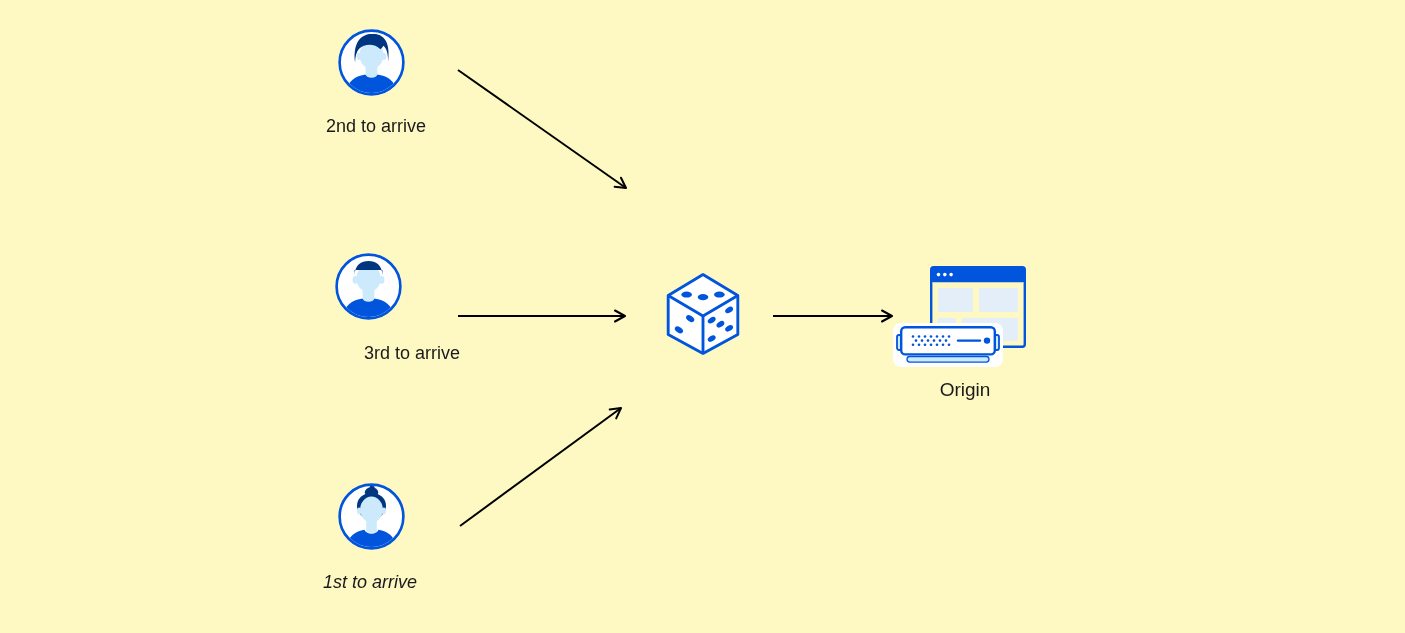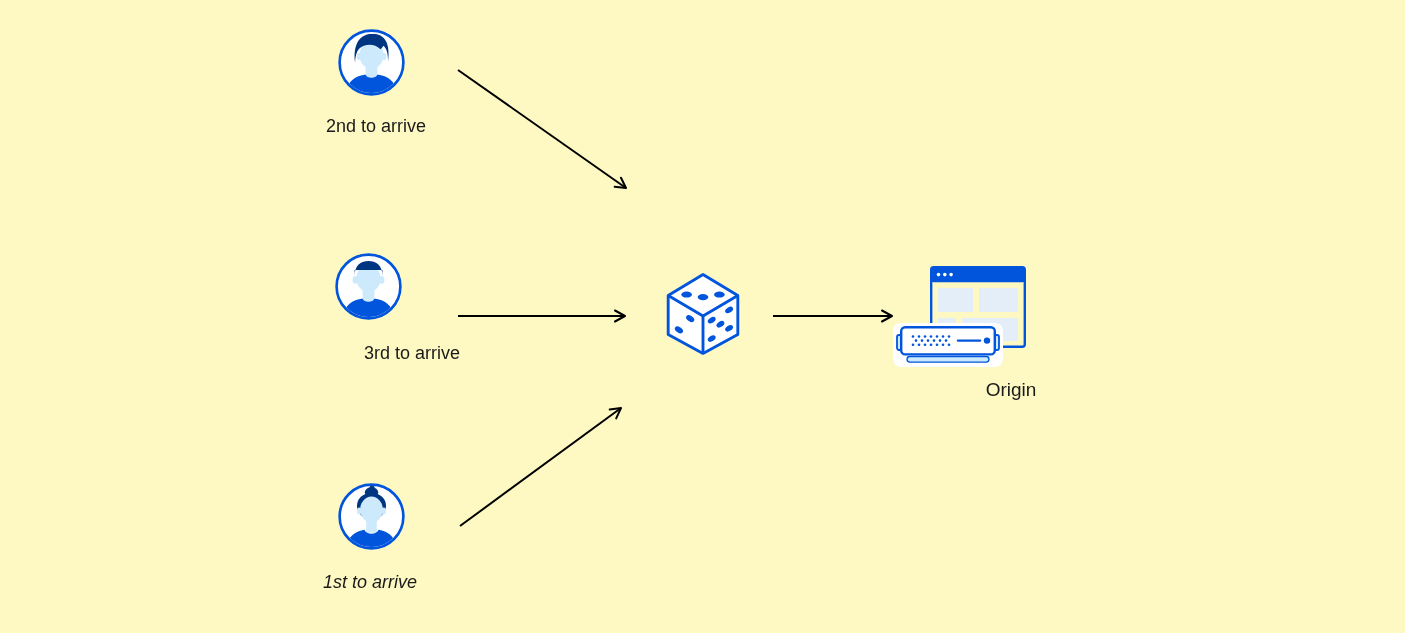--- a/index.html
+++ b/index.html
@@ -179,15 +179,15 @@
           <circle cx="29" cy="18.7" r="1.3"></circle>
           <circle cx="35" cy="18.7" r="1.3"></circle>
           <circle cx="41" cy="18.7" r="1.3"></circle>
           <circle cx="47" cy="18.7" r="1.3"></circle>
           <circle cx="53" cy="18.7" r="1.3"></circle>
       </g>
       <line x1="62" y1="14.6" x2="84" y2="14.6" stroke="#0055dc" stroke-width="2.4" stroke-linecap="round"></line>
       <circle cx="91" cy="14.6" r="3.2" fill="#0055dc"></circle>
     </svg>
   </div>
-  <div class="label origin" style="left:965px; top:379px;margin-left:46px;">Origin</div>
+  <div class="label origin" style="left:965px; top:379px;">Origin</div>
 
 </div>
 
 </body></html>

